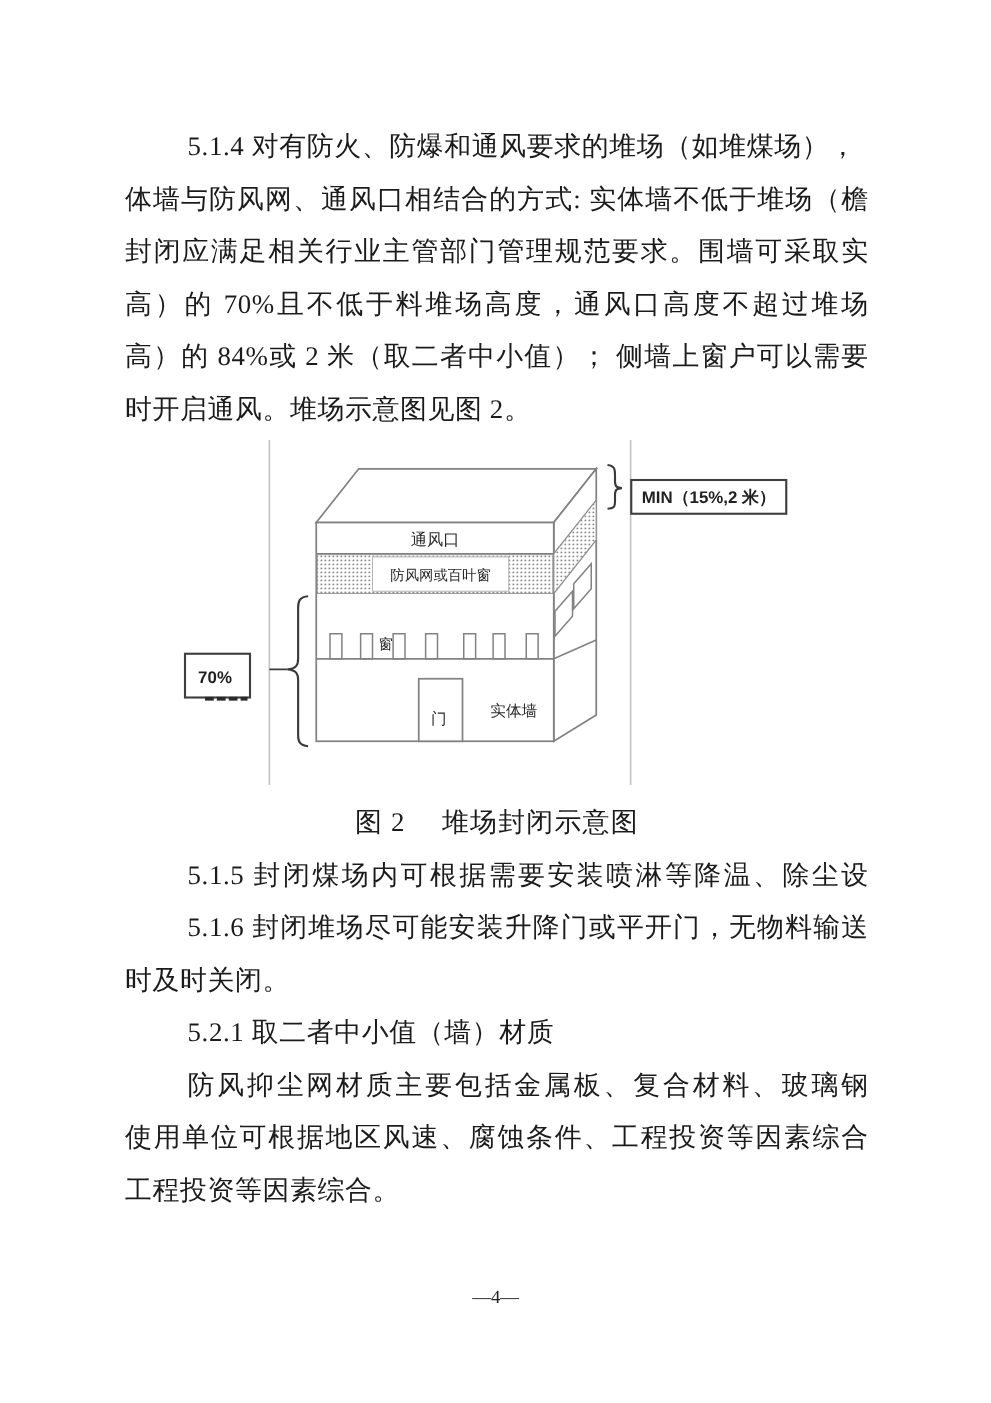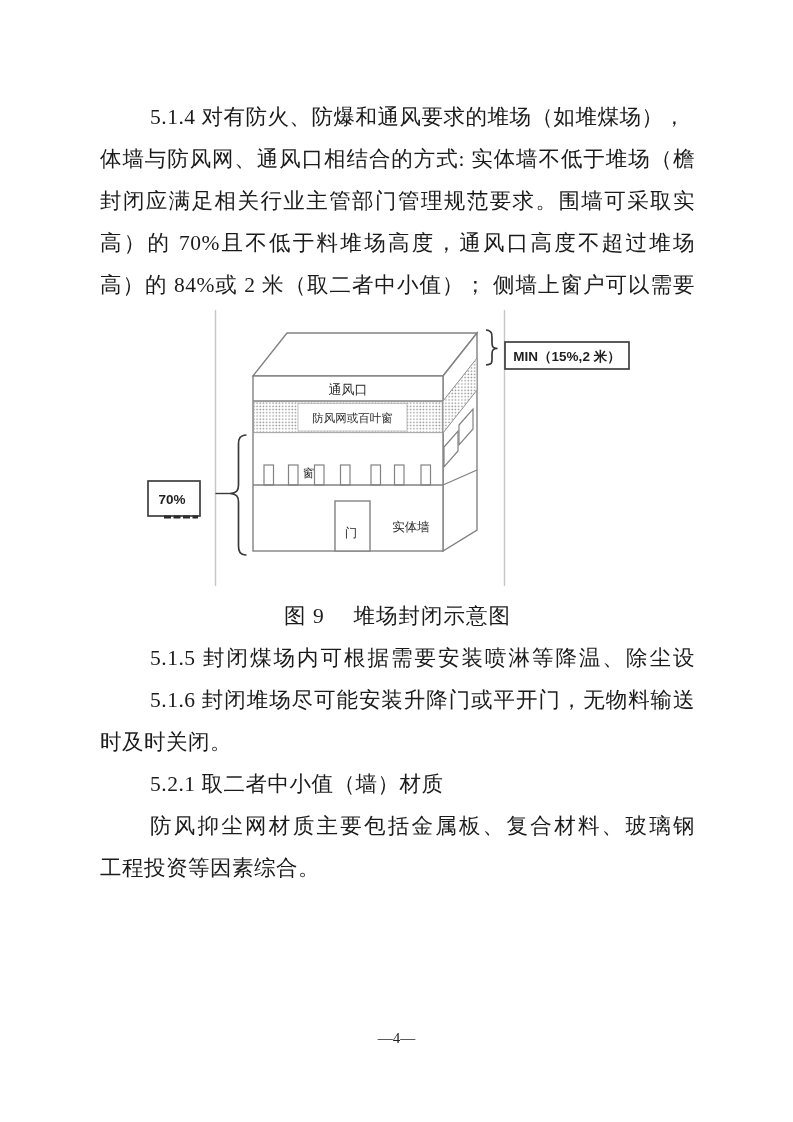--- a/index.html
+++ b/index.html
@@ -35,20 +35,21 @@
 <div class="page">
 
   <div class="content">
 
     <div>
       <div class="ln indent last">5.1.4 对有防火、防爆和通风要求的堆场（如堆煤场），</div>
       <div class="ln">体墙与防风网、通风口相结合的方式: 实体墙不低于堆场（檐</div>
       <div class="ln">封闭应满足相关行业主管部门管理规范要求。围墙可采取实</div>
       <div class="ln">高）的 70%且不低于料堆场高度，通风口高度不超过堆场（檐</div>
       <div class="ln">高）的 84%或 2 米（取二者中小值）； 侧墙上窗户可以需要</div>
+      <div class="ln last">时开启通风。堆场示意图见图 2。</div>
     </div>
 
     <div class="figure">
       <svg width="793" height="289" viewBox="0 0 793 289">
         <defs>
           <pattern id="dots" width="3.2" height="3.2" patternUnits="userSpaceOnUse">
             <rect width="3.2" height="3.2" fill="#ffffff"></rect>
             <circle cx="1.1" cy="1.1" r="0.78" fill="#8a8a8a"></circle>
           </pattern>
         </defs>
@@ -100,35 +101,36 @@
         <text x="172" y="198" class="dbox-label" font-size="13.5" text-anchor="middle">70%</text>
         <g fill="#2a2a2a">
           <rect x="164" y="209.5" width="7" height="3"></rect>
           <rect x="173.5" y="209.5" width="7" height="3"></rect>
           <rect x="183" y="209.5" width="7" height="3"></rect>
           <rect x="192.5" y="209.5" width="5.5" height="3"></rect>
         </g>
       </svg>
     </div>
 
-    <div class="caption">图 9　 堆场封闭示意图</div>
+    <div class="caption">图 2　 堆场封闭示意图</div>
 
     <div>
       <div class="ln indent">5.1.5 封闭煤场内可根据需要安装喷淋等降温、除尘设施。</div>
     </div>
 
     <div>
       <div class="ln indent">5.1.6 封闭堆场尽可能安装升降门或平开门，无物料输送</div>
       <div class="ln last">时及时关闭。</div>
     </div>
 
     <div class="ln indent last">5.2.1 取二者中小值（墙）材质</div>
 
     <div>
       <div class="ln indent">防风抑尘网材质主要包括金属板、复合材料、玻璃钢等。</div>
+      <div class="ln">使用单位可根据地区风速、腐蚀条件、工程投资等因素综合</div>
       <div class="ln last">工程投资等因素综合。</div>
     </div>
 
   </div>
 
   <div class="footer">—4—</div>
 
 </div>
 
 </body></html>

